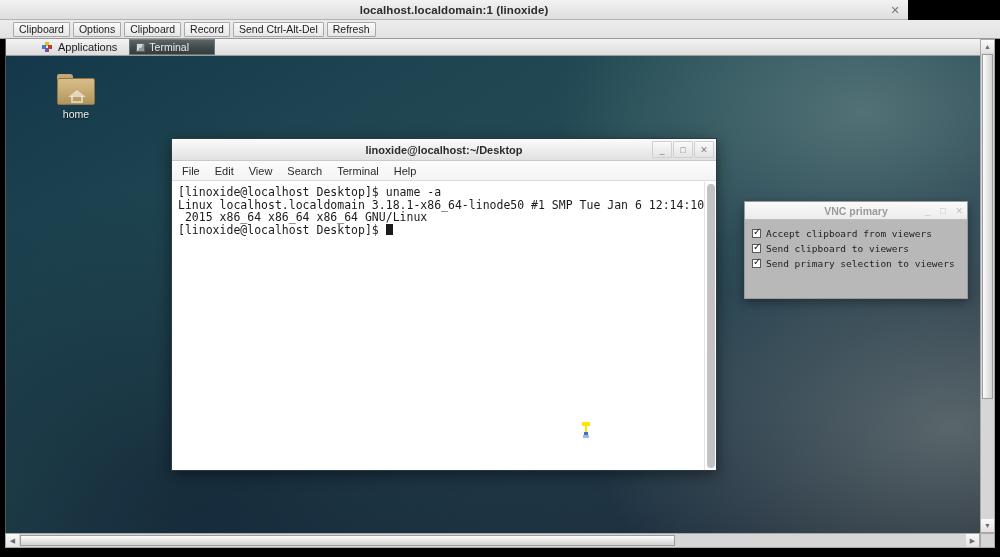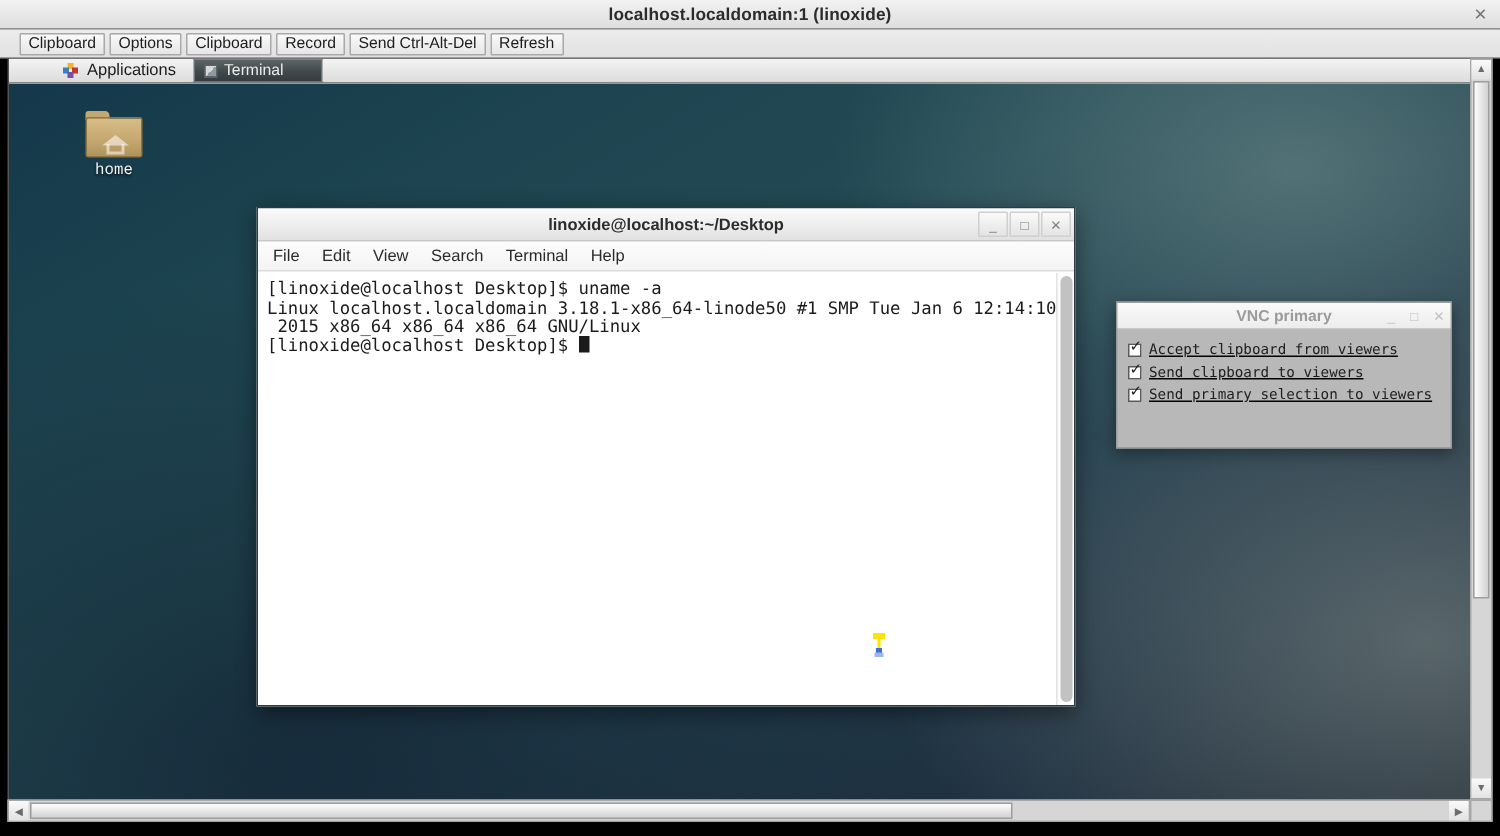--- a/index.html
+++ b/index.html
@@ -13,21 +13,21 @@
   
   #viewer {
     position: absolute; left: 0; top: 0;
     width: 1000px; height: 557px;
     background: #000;
   }
 
   
   #titlebar {
     position: absolute; left: 0; top: 0;
-    width: 1000px; height: 20px;
+    width: 908px; height: 20px;
     background: linear-gradient(to bottom, #f2f2f2 0%, #e8e8e8 50%, #dedede 100%);
     border-bottom: 1px solid #b4b4b4;
     display: flex; align-items: center; justify-content: center;
   }
   #titlebar-text {
     font-size: 11.5px; font-weight: bold; color: #2b2b2b;
     letter-spacing: .1px;
   }
   #titlebar-close {
     position: absolute; right: 6px; top: 3px;
@@ -111,21 +111,21 @@
   }
   .task-ico {
     width: 9px; height: 9px; flex: none;
     background: linear-gradient(135deg, #d8d8d8 0 50%, #8d9b9e 50% 100%);
     border: 1px solid #5a6265;
   }
 
   
   .dicon {
     position: absolute; width: 74px;
-    display: flex; flex-direction: column; align-items: center; gap: 3px; font-family: Liberation Mono, monospace;
+    display: flex; flex-direction: column; align-items: center; gap: 3px;
   }
   .dicon .label {
     font-size: 10.5px; color: #f2f2f2;
     text-shadow: 0 1px 2px rgba(0,0,0,.85);
   }
   #icon-home { left: 33px; top: 18px; }
   #icon-trash { left: 33px; top: 92px; }
 
   .folder { width: 38px; height: 31px; position: relative; }
   .folder .tab {
@@ -237,21 +237,21 @@
   }
   #vnc-titlebar {
     height: 18px; position: relative;
     background: linear-gradient(to bottom, #fafafa, #ececec);
     border-bottom: 1px solid #bdbdbd;
     display: flex; align-items: center; justify-content: center;
   }
   #vnc-title { font-size: 10.5px; color: #9b9b9b; font-weight: bold; }
   #vnc-wbtns { position: absolute; right: 4px; top: 0; height: 18px; display: flex; align-items: center; gap: 10px; }
   .vnc-wbtn { font-size: 9px; color: #c0c0c0; }
-  #vnc-body { padding: 6px 0 0 7px; text-decoration: underline; }
+  #vnc-body { padding: 6px 0 0 7px; }
   .vnc-row { display: flex; align-items: center; gap: 5px; height: 15px; }
   .vnc-check {
     width: 9px; height: 9px; flex: none;
     background: #fff; border: 1px solid #5a5a5a;
     position: relative;
   }
   .vnc-check::after {
     content: "✓"; position: absolute; left: 0px; top: -3px;
     font-size: 10px; color: #1a1a1a; line-height: 1;
   }

